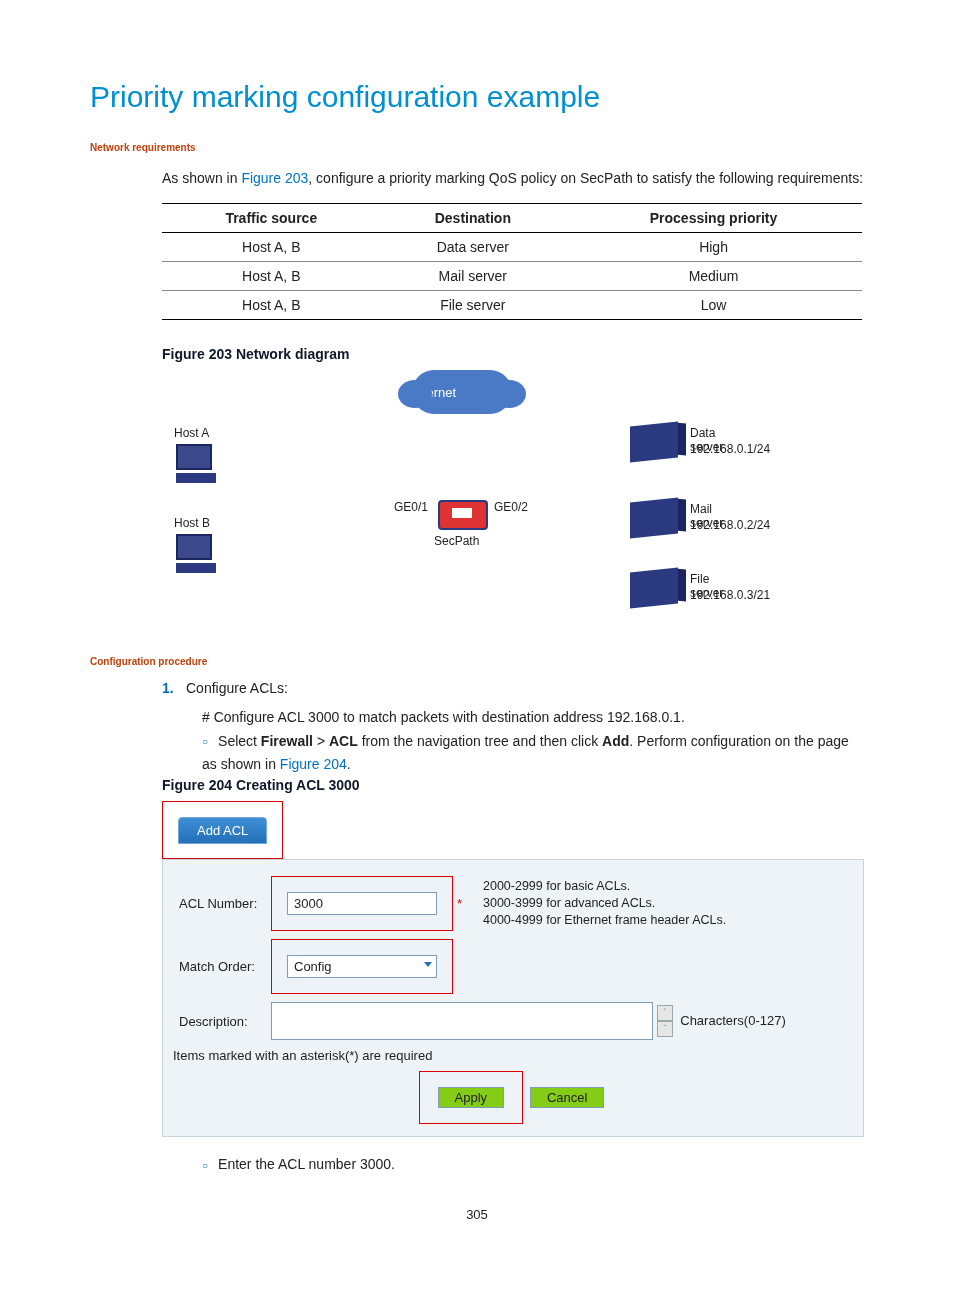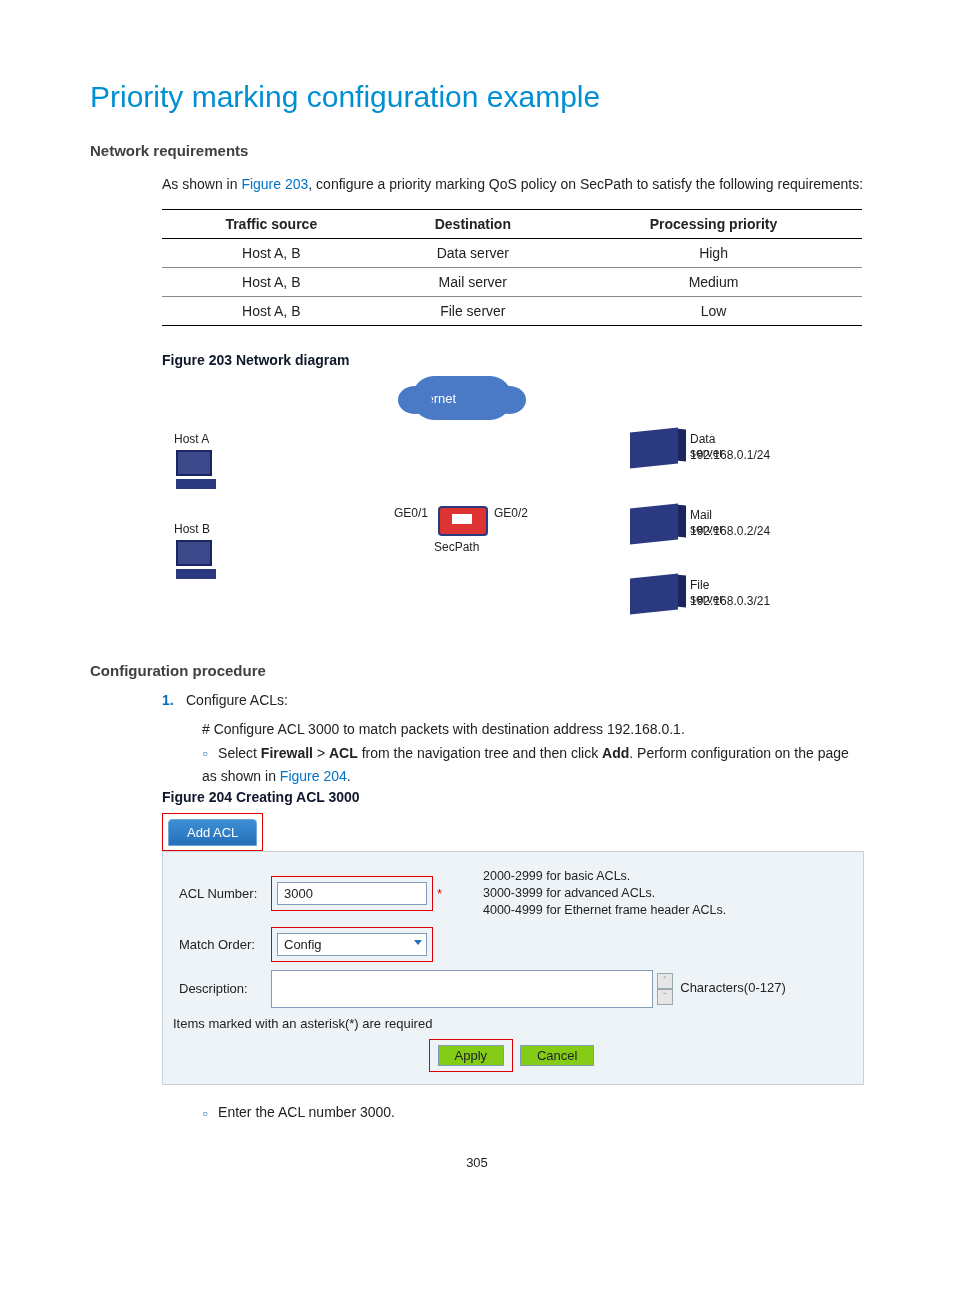--- a/index.html
+++ b/index.html
@@ -1,18 +1,18 @@
 <!DOCTYPE html>
 <html><head>
 <meta charset="utf-8">
 <style>
 body{margin:0;font-family:Arial,Helvetica,sans-serif;font-size:14px;color:#222;background:#fff}
 .page{width:954px;min-height:1296px;margin:0 auto;padding:80px 90px 40px 90px;box-sizing:border-box;position:relative}
 h1{font-family:'Segoe UI',Arial,sans-serif;font-weight:300;font-size:30px;color:#008fd3;margin:0 0 28px 0}
-h2{font-family:'Segoe UI',Arial,sans-serif;font-weight:600;font-size:15px;color:#404040;margin:0 0 10px 0}
+h2{font-family:'Segoe UI',Arial,sans-serif;font-weight:600;font-size:10px;color:#c2410c;margin:0 0 10px 0}
 .body-text{margin-left:72px;line-height:1.6;margin-bottom:14px}
 .link{color:#0073c8}
 table.req{border-collapse:collapse;width:700px;margin-left:72px;margin-top:6px;margin-bottom:26px}
 table.req th,table.req td{text-align:center;padding:6px 4px;font-size:14px}
 table.req thead tr{border-top:1.5px solid #000;border-bottom:1.5px solid #000}
 table.req tbody tr{border-bottom:1px solid #888}
 table.req tbody tr:last-child{border-bottom:1.5px solid #000}
 .fig-caption{font-family:'Segoe UI',Arial,sans-serif;font-weight:600;font-size:14px;color:#0f172a;margin-left:72px;margin-bottom:8px}
 .diagram{margin-left:72px;width:560px;height:260px;position:relative;margin-bottom:26px}
 .cloud{position:absolute;left:250px;top:0;width:100px;height:44px;background:#4a79c6;border-radius:50px;color:#fff;display:flex;align-items:center;font-size:13px}
@@ -34,21 +34,21 @@
 .sub{margin-left:40px;line-height:1.7}
 .circ{color:#006cb7;font-size:10px;vertical-align:middle;margin-right:10px}
 .bold{font-weight:bold}
 .screenshot{margin-left:72px;margin-top:6px;margin-bottom:16px;border:0;width:702px}
 .tab{display:inline-block;background:linear-gradient(#3e8fd6,#2470b8);color:#fff;padding:5px 18px;font-size:13px;border-radius:4px 4px 0 0;border:1px solid #6fa7d8;margin-bottom:-1px}
 .panel{background:#eef3f7;border:1px solid #c7d3dc;padding:12px 10px}
 .panel table{width:100%;font-size:13px;border-collapse:collapse}
 .panel td{padding:4px 6px;vertical-align:middle}
 .field{border:1px solid #7f9db9;background:#fff;padding:3px 6px;font-size:13px;width:150px;display:inline-block;box-sizing:border-box}
 .req-mark{color:#d00;margin-left:4px}
-.redbox{border:1.5px solid #d00;padding:5px}
+.redbox{border:1.5px solid #d00;padding:15px}
 .dropdown{position:relative}
 .dropdown:after{content:"";position:absolute;right:4px;top:6px;border-left:4px solid transparent;border-right:4px solid transparent;border-top:5px solid #2470b8}
 .desc-box{border:1px solid #7f9db9;background:#fff;width:380px;height:36px;display:inline-block;vertical-align:middle}
 .scroll-arrows{display:inline-block;vertical-align:middle;width:16px}
 .scroll-arrows div{width:14px;height:14px;border:1px solid #9aa;background:#e6e6e6;font-size:9px;text-align:center;line-height:12px;color:#7a8}
 .note{font-size:13px;margin-top:4px}
 .btnrow{text-align:center;margin-top:8px}
 .btn{display:inline-block;border:1px solid #7f9db9;background:#84cc16;padding:2px 16px;font-size:13px;margin:0 3px}
 .pagenum{text-align:center;font-size:13px;margin-top:30px}
 </style>

